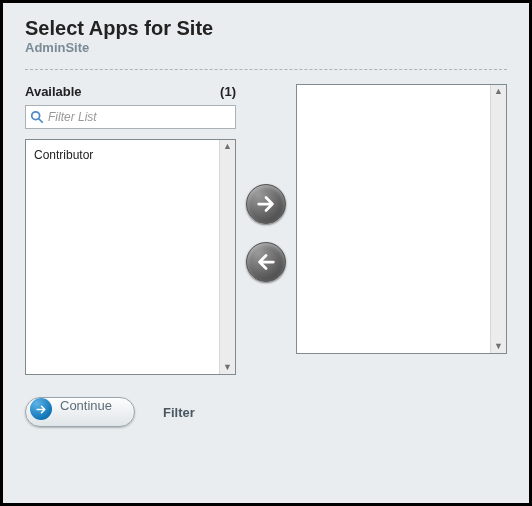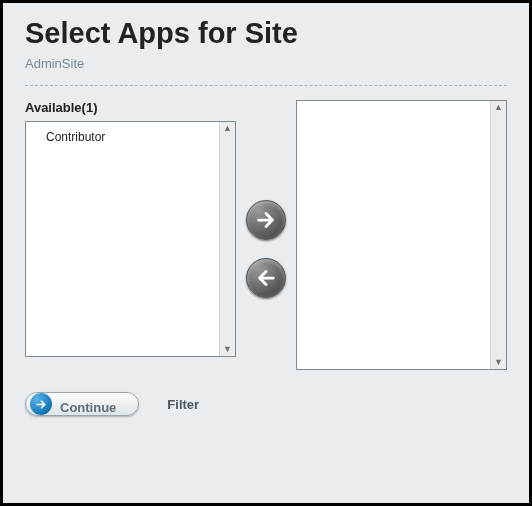--- a/index.html
+++ b/index.html
@@ -5,49 +5,48 @@
   * { box-sizing: border-box; margin: 0; padding: 0; }
   body {
     font-family: Arial, Helvetica, sans-serif;
     background: #e9edf0;
     width: 532px;
     height: 506px;
     border: 3px solid #000;
     padding: 14px 22px 18px 22px;
   }
   .title {
-    font-size: 29px;
+    font-size: 20px;
     font-weight: bold;
     color: #222;
-    margin-bottom: 6px;
   }
   .subtitle {
     font-size: 13px;
-    font-weight: normal;
+    font-weight: bold;
     color: #7a8a95;
     margin-bottom: 14px;
   }
   .divider {
     border: none;
     border-top: 1px dashed #aab3b9;
     margin-bottom: 14px;
   }
   .picker {
     display: flex;
     align-items: flex-start;
     gap: 10px;
   }
   .col {
     width: 218px;
     display: flex;
     flex-direction: column;
   }
   .col-header {
     display: flex;
-    justify-content: flex-start;
+    justify-content: space-between;
     font-size: 13px;
     font-weight: bold;
     color: #222;
     margin-bottom: 6px;
   }
   .filter-wrap {
     display: flex;
     align-items: center;
     border: 1px solid #a9b2b8;
     background: #fff;
@@ -75,21 +74,20 @@
   }
   .listbox-tall { height: 270px; }
   .listbox .items {
     padding: 6px 6px;
     font-size: 12px;
     color: #222;
   }
   .list-item {
     padding: 2px 2px;
     cursor: default;
-    margin-left: 12px;
   }
   .fake-scroll {
     position: absolute;
     right: 0; top: 0; bottom: 0;
     width: 16px;
     background: #ececec;
     display: flex;
     flex-direction: column;
     justify-content: space-between;
     align-items: center;
@@ -122,31 +120,31 @@
   }
   .circle-btn svg { width: 22px; height: 22px; }
   .footer {
     margin-top: 22px;
     display: flex;
     align-items: center;
     gap: 28px;
   }
   .continue-btn {
     display: flex;
-    align-items: flex-end;
+    align-items: flex-start;
     gap: 8px;
-    height: 24px;
+    height: 30px;
     padding: 0 22px 0 4px;
     border: 1px solid #9aa5ad;
     border-radius: 15px;
     background: linear-gradient(#fdfdfd, #dfe5e8);
     box-shadow: 0 1px 2px rgba(0,0,0,0.25);
     cursor: pointer;
     font-size: 13px;
-    font-weight: bold;
+    font-weight: normal;
     color: #5f6e78;
   }
   .continue-btn .ic {
     width: 22px; height: 22px;
     border-radius: 50%;
     background: radial-gradient(circle at 30% 25%, #5cb3e8, #1176b8 70%, #0a5a90 100%);
     display: flex; align-items:center; justify-content:center;
   }
   .continue-btn .ic svg { width:13px; height:13px; }
   .cancel-link {
@@ -162,20 +160,27 @@
 <div class="title">Select Apps for Site</div>
 <div class="subtitle">AdminSite</div>
 <hr class="divider">
 
 <div class="picker">
 
   <div class="col">
     <div class="col-header">
       <span>Available</span>
       <span>(1)</span>
+    </div>
+    <div class="filter-wrap">
+      <svg width="14" height="14" viewBox="0 0 16 16">
+        <circle cx="6.5" cy="6.5" r="4.5" fill="none" stroke="#4e8bc7" stroke-width="2"></circle>
+        <line x1="10" y1="10" x2="14" y2="14" stroke="#4e8bc7" stroke-width="2" stroke-linecap="round"></line>
+      </svg>
+      <input type="text" placeholder="Filter List" style="">
     </div>
     <div class="listbox">
       <div class="items">
         <div class="list-item">Contributor</div>
       </div>
       <div class="fake-scroll">
         <span>▲</span>
         <span>▼</span>
       </div>
     </div>

